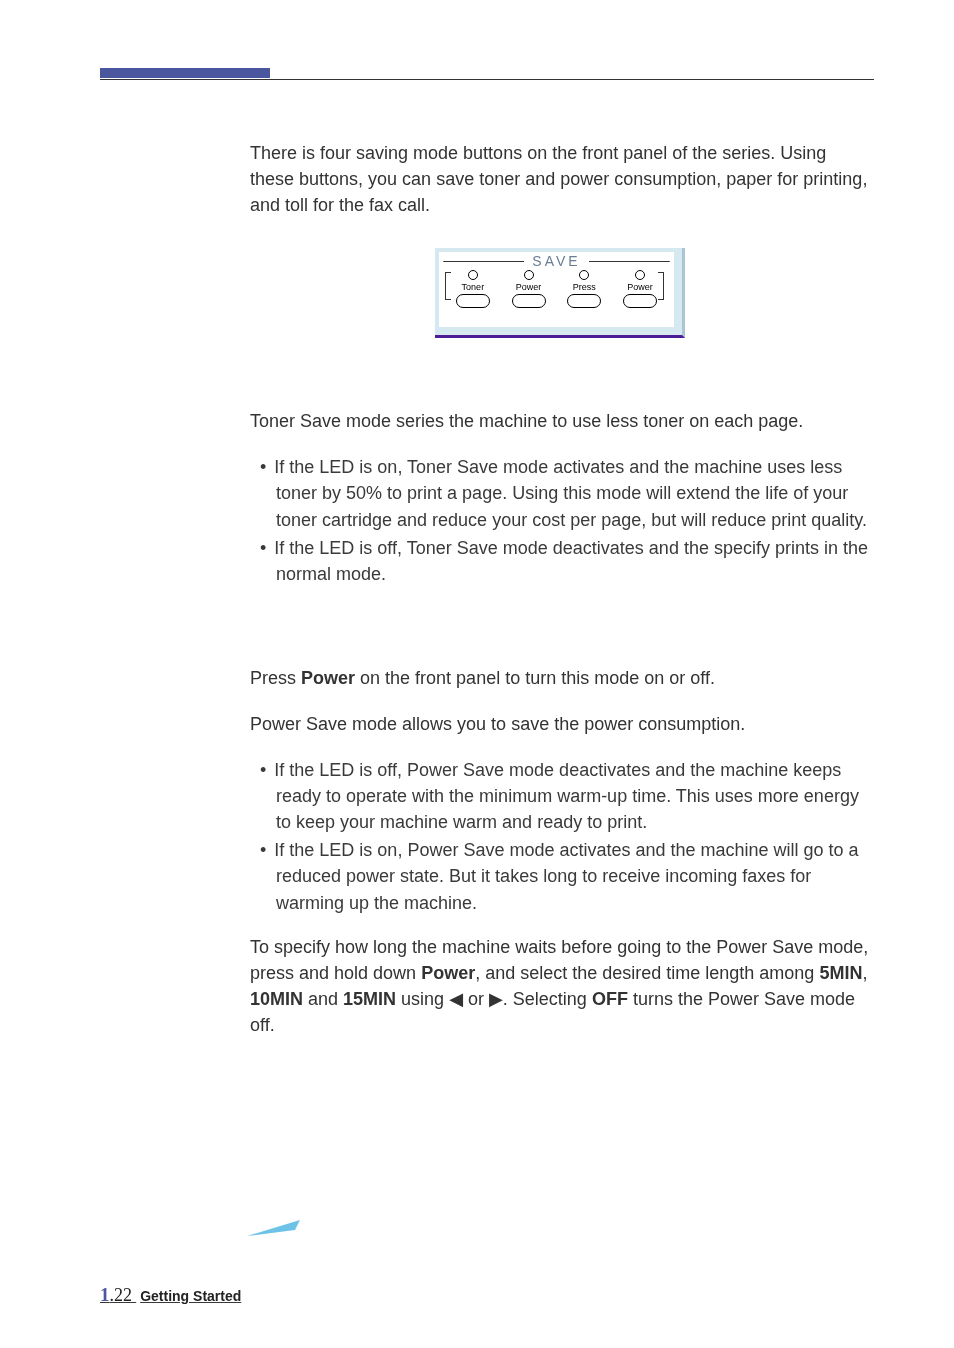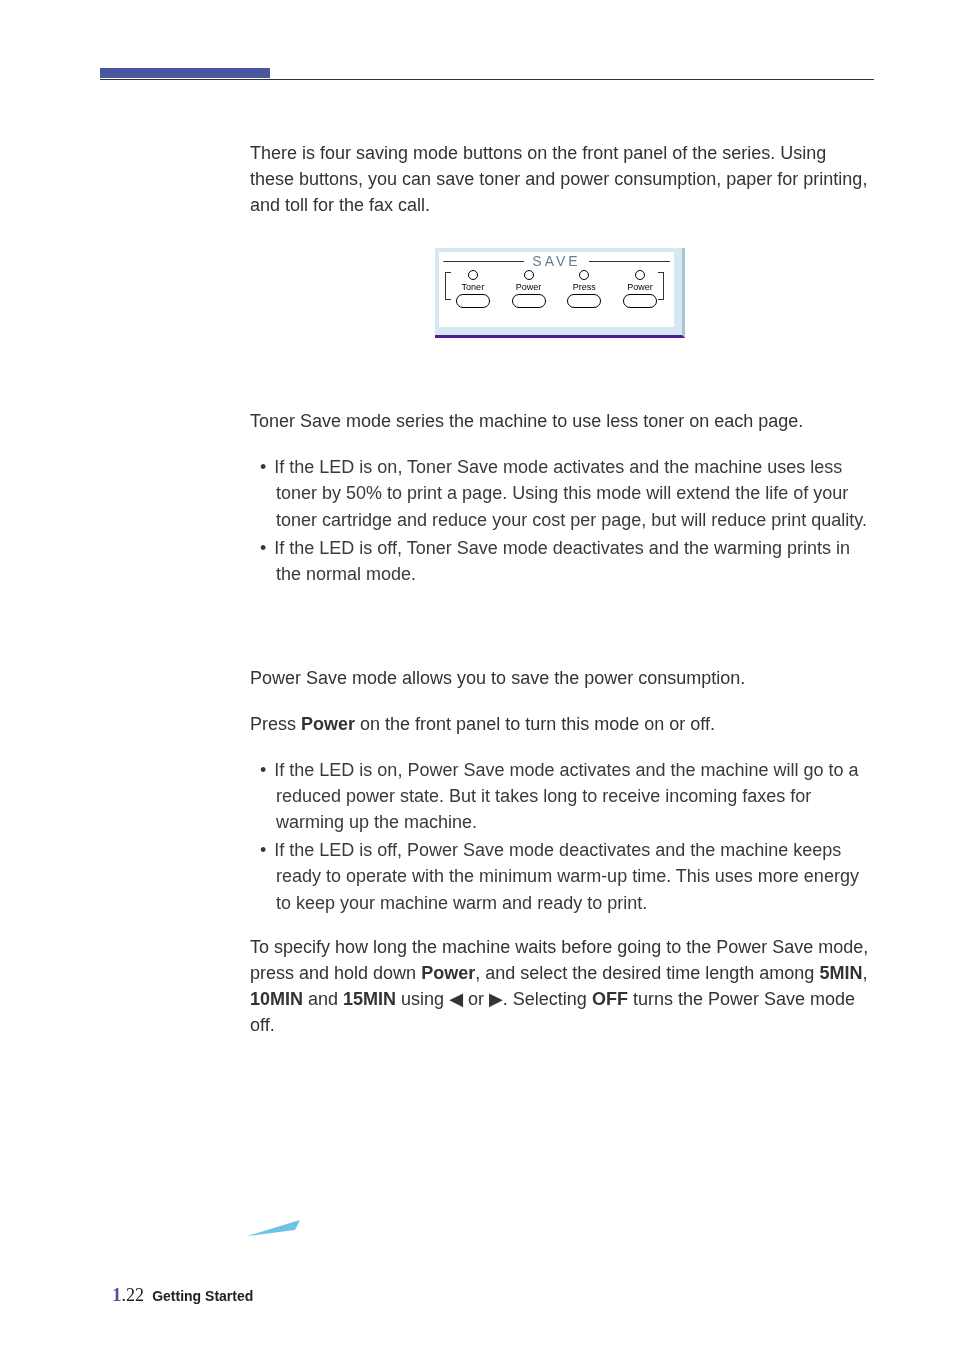--- a/index.html
+++ b/index.html
@@ -135,22 +135,23 @@
   }
   .section-gap { height: 60px; }
   .wedge {
     position: absolute;
     left: 245px;
     bottom: 108px;
   }
   .footer {
     position: absolute;
     bottom: 42px;
-    left: 112px;
+    left: 100px;
     font-size: 15px;
+    text-decoration: underline;
   }
   .footer .chap {
     font-family: Georgia, 'Times New Roman', serif;
     font-weight: 700;
     font-size: 19px;
     color: #4a569e;
   }
   .footer .pg {
     font-family: Georgia, 'Times New Roman', serif;
     font-size: 18px;
@@ -206,32 +207,32 @@
               <div class="pill"></div>
             </div>
           </div>
         </div>
       </div>
     </div>
 
     <p class="para">Toner Save mode series the machine to use less toner on each page.</p>
     <ul class="bullets">
       <li>If the LED is on, Toner Save mode activates and the machine uses less toner by 50% to print a page. Using this mode will extend the life of your toner cartridge and reduce your cost per page, but will reduce print quality.</li>
-      <li>If the LED is off, Toner Save mode deactivates and the warming prints in the normal mode.</li>
+      <li>If the LED is off, Toner Save mode deactivates and the specify prints in the normal mode.</li>
     </ul>
 
     <div class="section-gap"></div>
 
-    <p class="para">Power Save mode allows you to save the power consumption.</p>
     <p class="para">
       <span>Press </span><span class="bold">Power</span><span> on the front panel  to turn this mode on or off.</span>
     </p>
+    <p class="para">Power Save mode allows you to save the power consumption.</p>
     <ul class="bullets">
+      <li>If the LED is off, Power Save mode deactivates and the machine keeps ready to operate with the minimum warm-up time. This uses more energy to keep your machine warm and ready to print.</li>
       <li>If the LED is on, Power Save mode activates and the machine will go to a reduced power state. But it takes long to receive incoming faxes for warming up the machine.</li>
-      <li>If the LED is off, Power Save mode deactivates and the machine keeps ready to operate with the minimum warm-up time. This uses more energy to keep your machine warm and ready to print.</li>
     </ul>
 
     <p class="para">
       <span>To specify how long the machine waits before going to the Power Save mode, press and hold down </span><span class="bold">Power</span><span>, and select the desired time length among </span><span class="bold">5MIN</span><span>, </span><span class="bold">10MIN</span><span> and </span><span class="bold">15MIN</span><span> using </span><span class="arrow">◀</span><span> or </span><span class="arrow">▶</span><span>. Selecting </span><span class="bold">OFF</span><span> turns the Power Save mode off.</span>
     </p>
 
   </div>
 
   <svg class="wedge" width="60" height="24">
     <path d="M2 20 L55 4 L50 14 Z" fill="#6dc2e8"></path>

